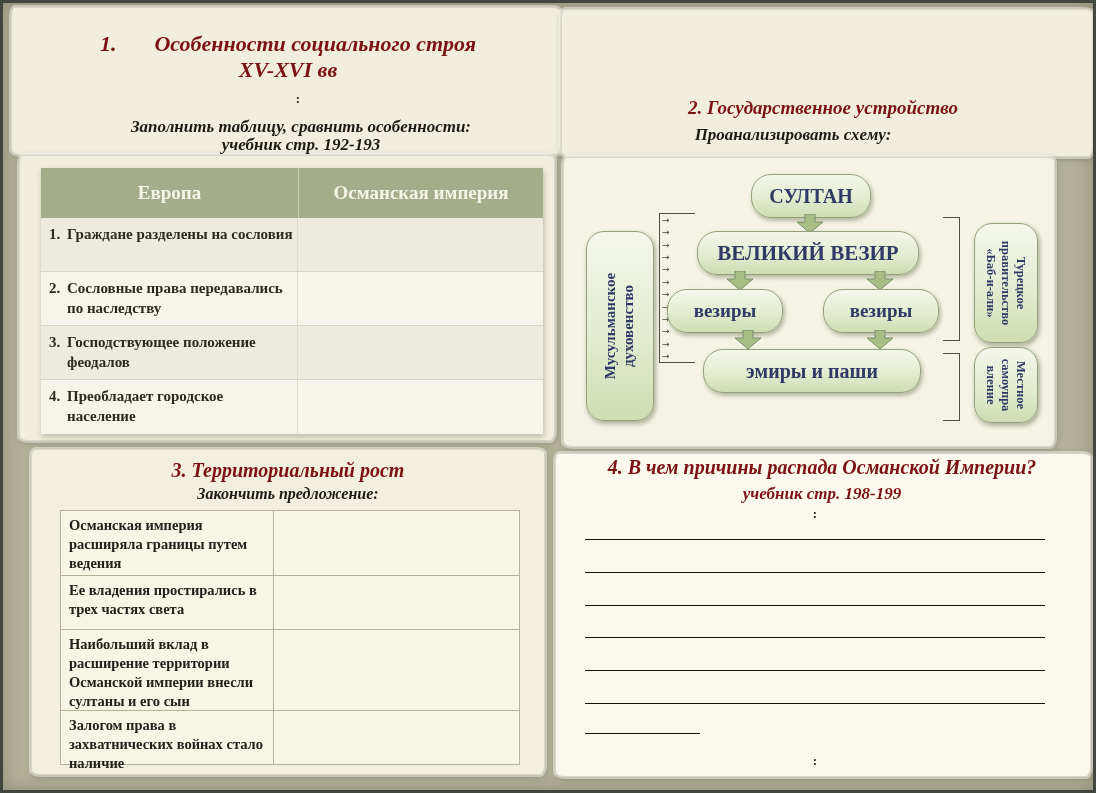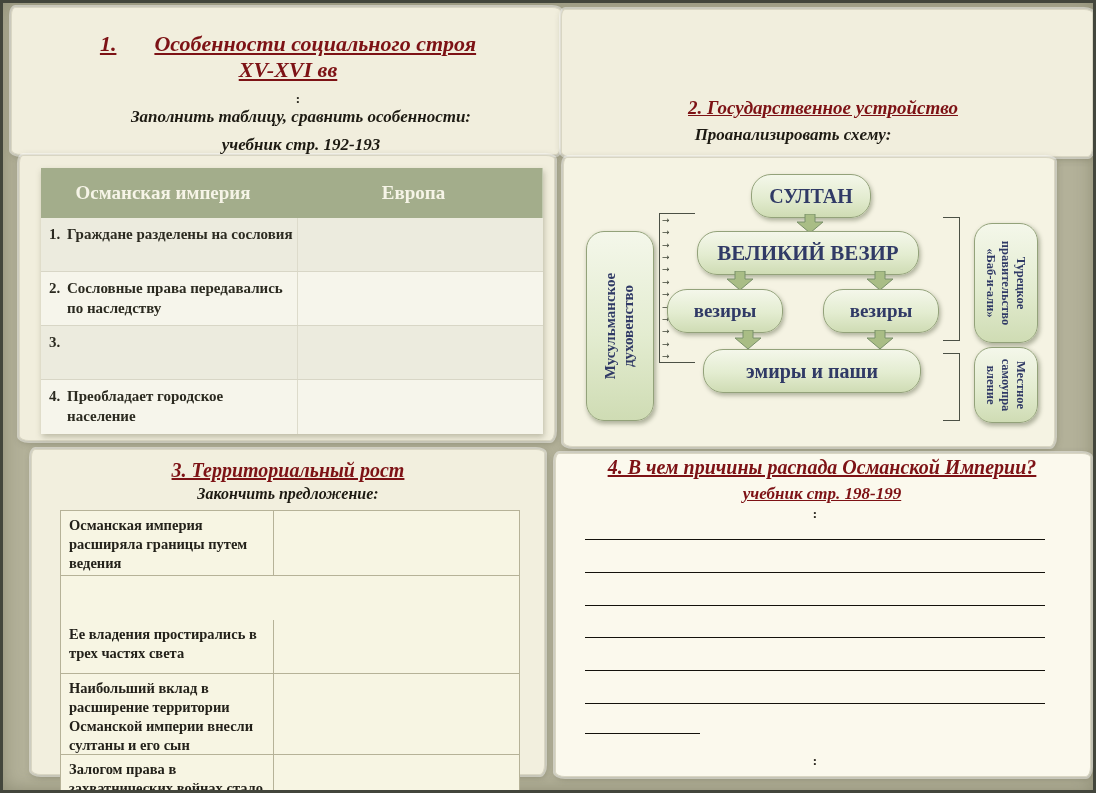--- a/index.html
+++ b/index.html
@@ -5,21 +5,21 @@
   html,body{margin:0;padding:0;}
   body{font-family:"Liberation Serif", serif; background:#8f8e7c;}
   #slide{position:relative;width:1096px;height:793px;background:#b3b199;
          border:3px solid #43463c;box-sizing:border-box;overflow:hidden;
          box-shadow:inset 0 0 18px rgba(70,70,45,.35);}
   
   .panel{position:absolute;background:#f1eedd;border:1px solid #d9d6c3;
          border-radius:4px 9px 5px 10px/8px 4px 10px 5px;
          box-shadow:0 0 0 2px rgba(255,255,255,.45),1px 2px 7px rgba(80,80,55,.38);}
   
-  .maroon{color:#7d1215;font-weight:bold;font-style:italic;text-decoration:underline;}
+  .maroon{color:#7d1215;font-weight:bold;font-style:italic;}
   .blacktxt{color:#1d1a12;font-weight:bold;font-style:italic;}
   .center{text-align:center;}
   .colon{position:absolute;color:#1d1a12;font-weight:bold;font-size:13px;text-align:center;}
   
   .t1{position:absolute;left:38px;top:165px;width:502px;box-shadow:1px 3px 6px rgba(90,90,60,.35);}
   .t1-head{display:flex;height:50px;background:#a3ad8b;color:#f6f4e7;font-weight:bold;font-size:19px;}
   .t1-head .hc{display:flex;align-items:center;justify-content:center;}
   .t1-head .hc1{width:257px;border-right:1px solid #c3cab0;}
   .t1-head .hc2{flex:1;}
   .t1-row{display:flex;height:53px;border-bottom:1px solid #d8d6c6;font-size:15px;font-weight:bold;color:#2b2a20;}
@@ -67,45 +67,46 @@
   <div class="panel" style="left:28px;top:446px;width:512px;height:324px;background:#f2efde;"></div>
   <div class="panel" style="left:552px;top:450px;width:534px;height:322px;background:#fbf9ed;"></div>
 
   <div style="position:absolute;left:30px;top:28px;width:510px;" class="center">
     <div class="maroon" style="font-size:22px;">
       <span style="margin-right:38px;">1.</span><span>Особенности социального строя</span>
     </div>
     <div class="maroon" style="font-size:22px;">XV-XVI вв</div>
   </div>
   <div class="colon" style="left:150px;top:88px;width:290px;">:</div>
-  <div class="blacktxt center" style="position:absolute;left:20px;top:104px;width:556px;font-size:17px;">Заполнить таблицу, сравнить особенности:</div>
+  <div class="blacktxt center" style="position:absolute;left:20px;top:114px;width:556px;font-size:17px;">Заполнить таблицу, сравнить особенности:</div>
   <div class="blacktxt center" style="position:absolute;left:20px;top:132px;width:556px;font-size:17px;">учебник стр. 192-193</div>
 
   <div class="t1">
     <div class="t1-head">
+      <div class="hc hc1">Европа</div>
       <div class="hc hc2">Османская империя</div>
-      <div class="hc hc1">Европа</div>
     </div>
     <div class="t1-row odd">
       <div class="t1-left">
           <span class="num">1.</span>
           <span>Граждане разделены на сословия</span>
         </div>
       <div class="t1-cellR"></div>
     </div>
     <div class="t1-row even">
       <div class="t1-left">
           <span class="num">2.</span>
           <span>Сословные права передавались по наследству</span>
         </div>
       <div class="t1-cellR"></div>
     </div>
     <div class="t1-row odd">
       <div class="t1-left">
           <span class="num">3.</span>
+          <span>Господствующее положение феодалов</span>
         </div>
       <div class="t1-cellR"></div>
     </div>
     <div class="t1-row even" style="height:54px;border-bottom:none;">
       <div class="t1-left">
           <span class="num">4.</span>
           <span>Преобладает городское население</span>
         </div>
       <div class="t1-cellR"></div>
     </div>
@@ -186,21 +187,21 @@
   </div>
 
   <div class="maroon center" style="position:absolute;left:60px;top:456px;width:450px;font-size:20px;">3. Территориальный рост</div>
   <div class="blacktxt center" style="position:absolute;left:60px;top:482px;width:450px;font-size:16px;">Закончить предложение:</div>
 
   <div class="t3">
     <div class="t3-row" style="height:64px;">
       <div class="t3-left">Османская империя расширяла границы путем ведения</div>
       <div class="t3-right"></div>
     </div>
-    <div class="t3-row" style="height:53px;margin-top:44px;">
+    <div class="t3-row" style="height:53px;">
       <div class="t3-left">Ее владения простирались в трех частях света</div>
       <div class="t3-right"></div>
     </div>
     <div class="t3-row" style="height:80px;">
       <div class="t3-left">Наибольший вклад в расширение территории Османской империи внесли султаны  и его сын</div>
       <div class="t3-right"></div>
     </div>
     <div class="t3-row" style="height:53px;">
       <div class="t3-left">Залогом права в захватнических войнах стало наличие</div>
       <div class="t3-right"></div>

